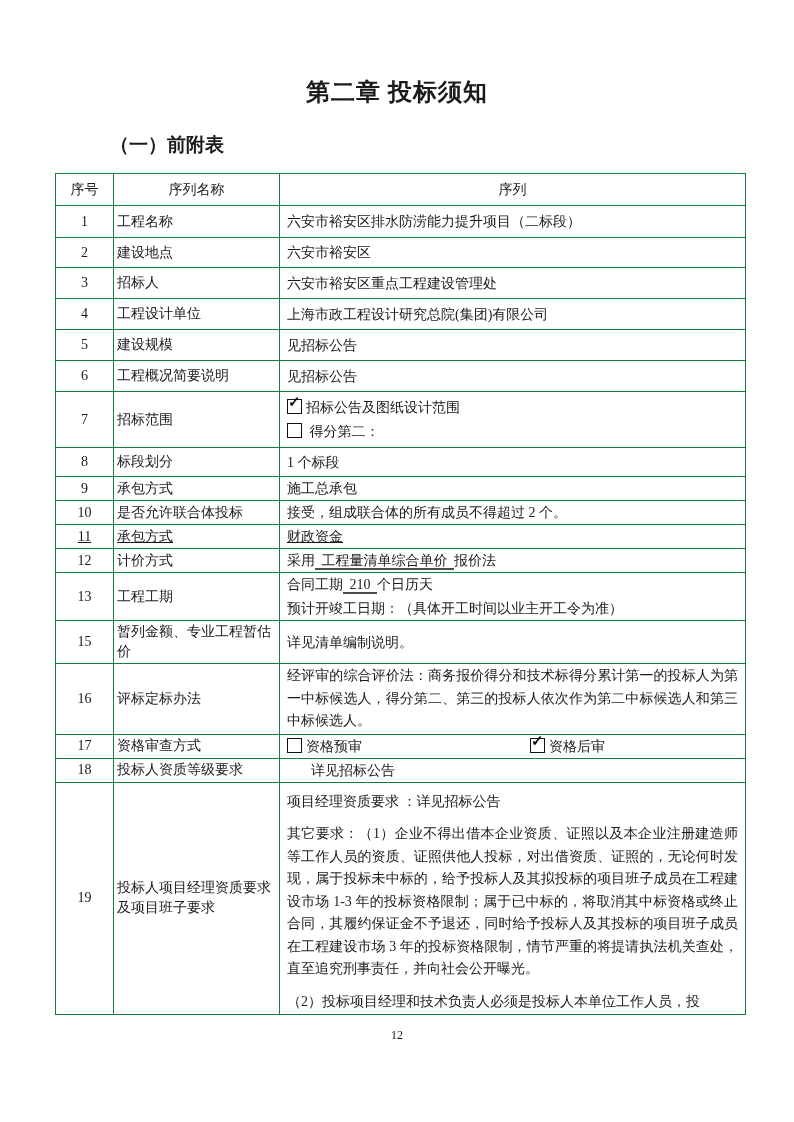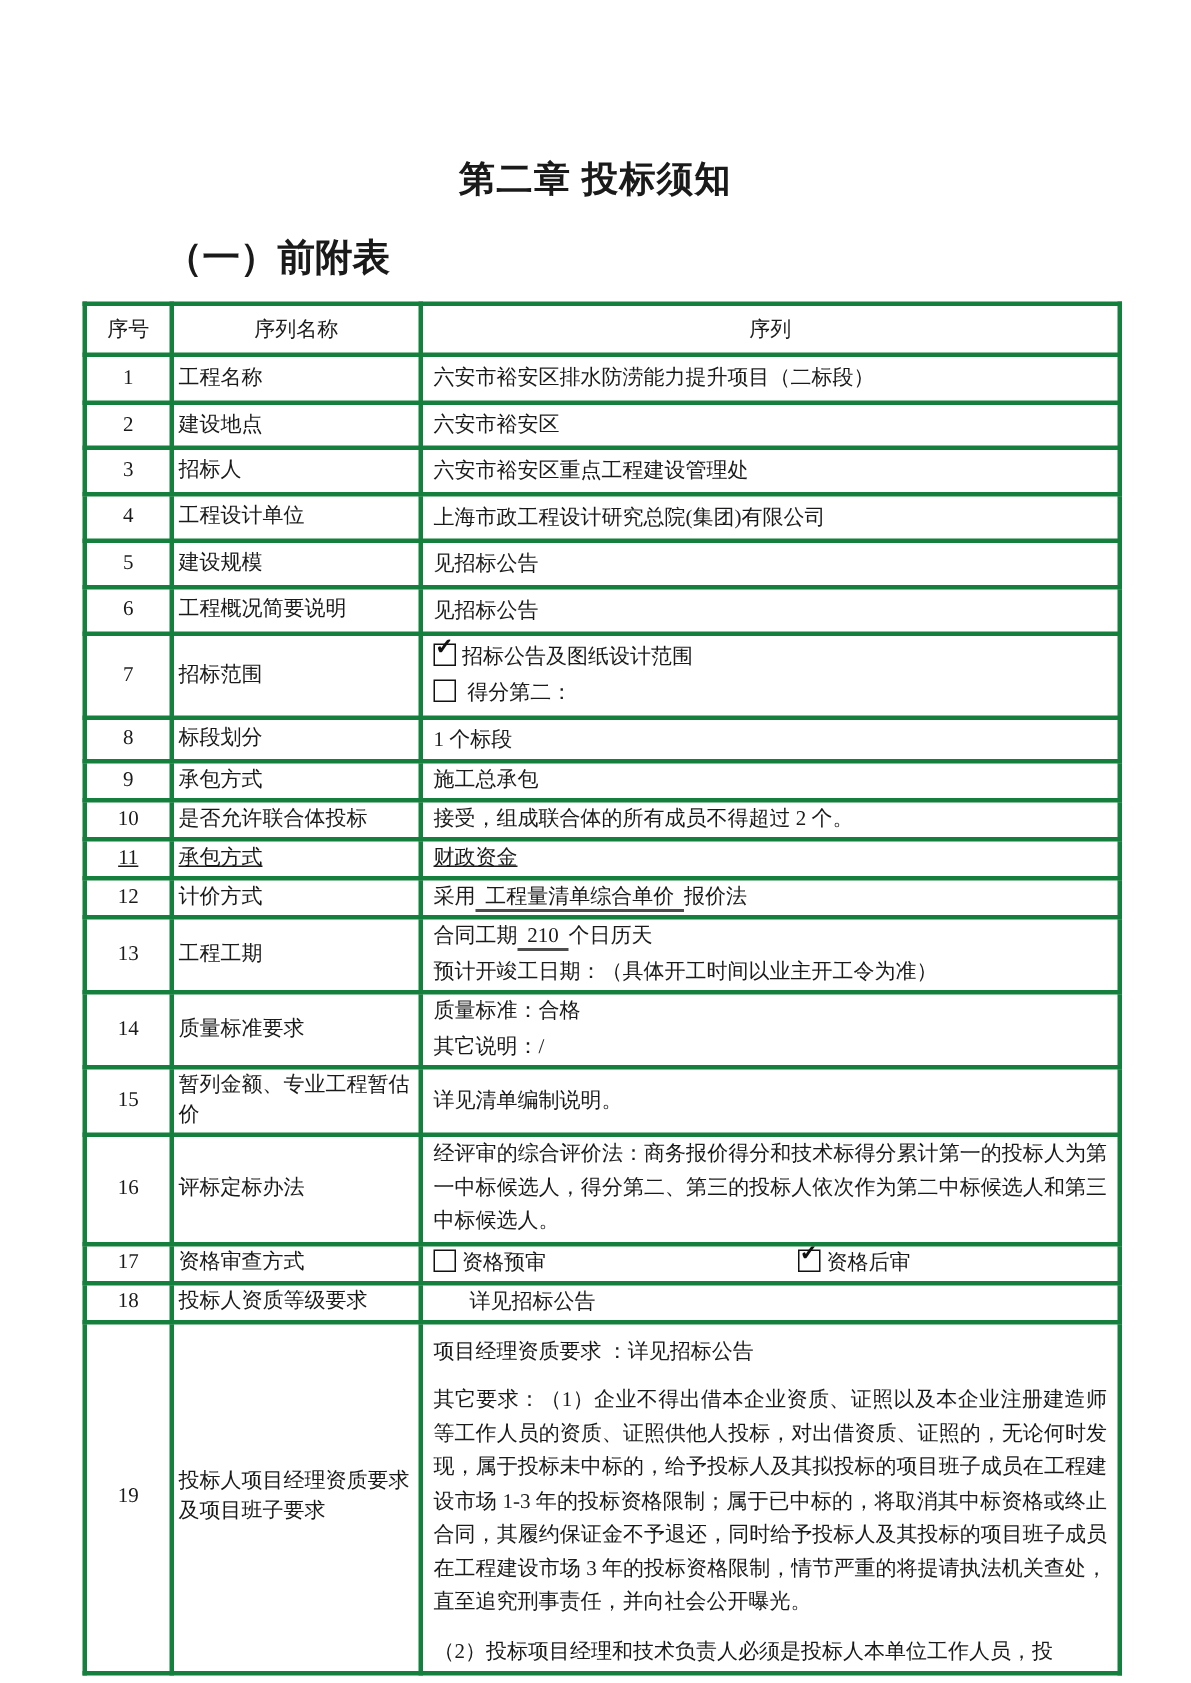--- a/index.html
+++ b/index.html
@@ -11,43 +11,43 @@
     position: relative;
     width: 794px;
     height: 1122px;
     background: #ffffff;
     font-family: "Liberation Serif", "DejaVu Serif", serif;
     color: #1a1a1a;
     overflow: hidden;
   }
   .chapter-title {
     margin: 0;
-    padding-top: 104px;
+    padding-top: 76px;
     text-align: center;
     font-size: 24px;
     font-weight: bold;
     line-height: 32px;
     letter-spacing: 1px;
   }
   .section-subtitle {
     margin: 24px 0 15px 110px;
-    font-size: 25px;
+    font-size: 19px;
     font-weight: bold;
     line-height: 26px;
   }
   table.front-table {
     border-collapse: collapse;
     table-layout: fixed;
     margin-left: 55px;
     width: 690px;
     font-size: 14px;
   }
   .front-table th,
   .front-table td {
-    border: 3px solid #15803d;
+    border: 1px solid #15803d;
     vertical-align: middle;
     overflow: hidden;
   }
   .front-table th {
     font-weight: normal;
     text-align: center;
     height: 29px;
     font-size: 14px;
   }
   .num-cell {
@@ -224,28 +224,20 @@
           </td>
         </tr>
         <tr data-row="13" style="height: 44px;">
           <td class="num-cell">13</td>
           <td class="label-cell">工程工期</td>
           <td class="content-cell">
             <div class="line"><span>合同工期</span><span class="seg-u"> 210 </span><span>个日历天</span></div>
             <div class="line"><span>预计开竣工日期：（具体开工时间以业主开工令为准）</span></div>
           </td>
         </tr>
-        <tr data-row="14" style="height: 42px;">
-          <td class="num-cell">14</td>
-          <td class="label-cell">质量标准要求</td>
-          <td class="content-cell">
-            <div class="line"><span>质量标准：合格</span></div>
-            <div class="line"><span>其它说明：/</span></div>
-          </td>
-        </tr>
         <tr data-row="15" style="height: 41px;">
           <td class="num-cell">15</td>
           <td class="label-cell">暂列金额、专业工程暂估价</td>
           <td class="content-cell">
             <div class="line"><span>详见清单编制说明。</span></div>
           </td>
         </tr>
         <tr data-row="16" style="height: 56px;">
           <td class="num-cell">16</td>
           <td class="label-cell">评标定标办法</td>

